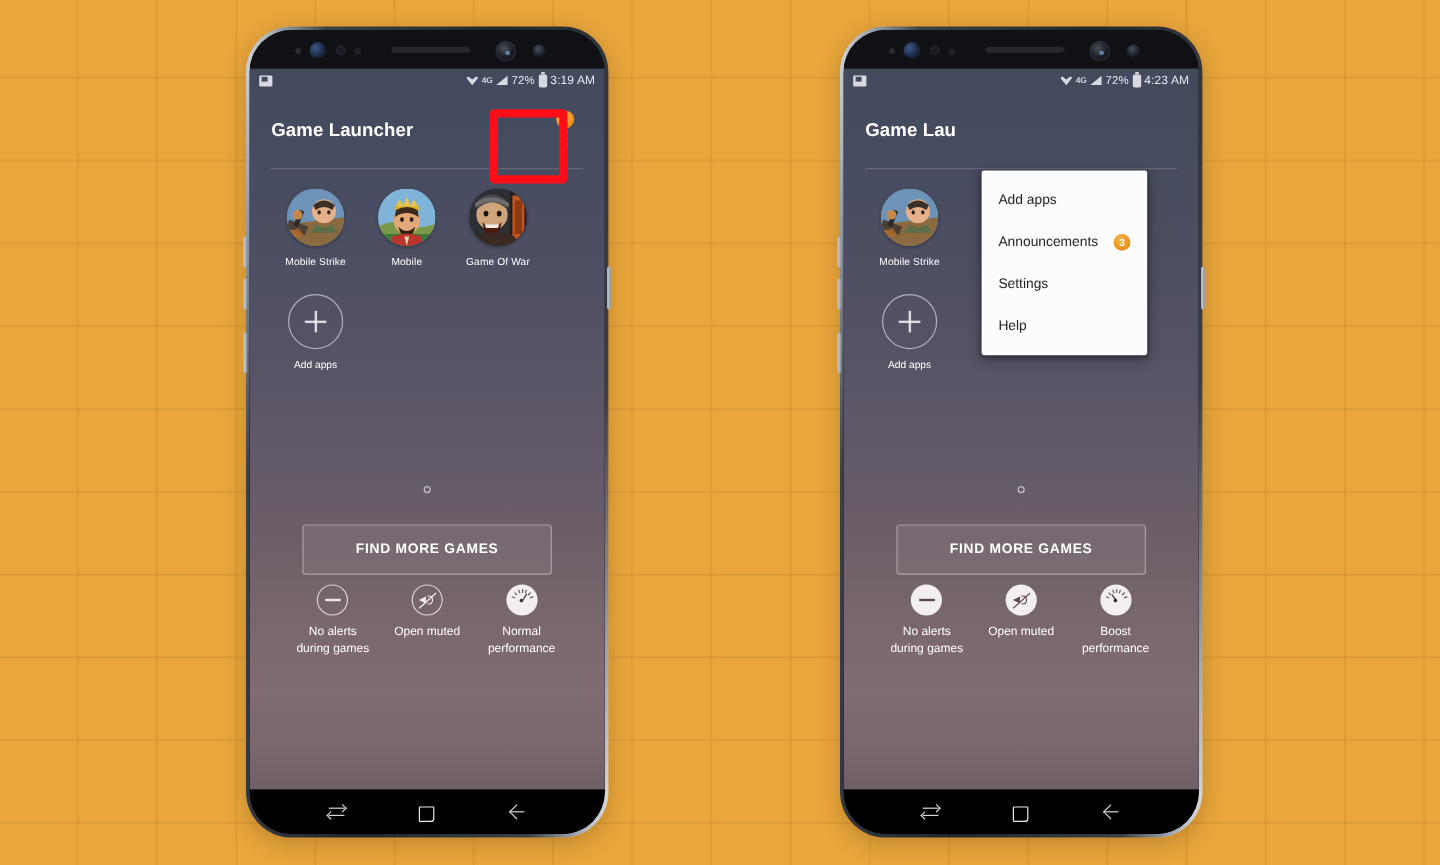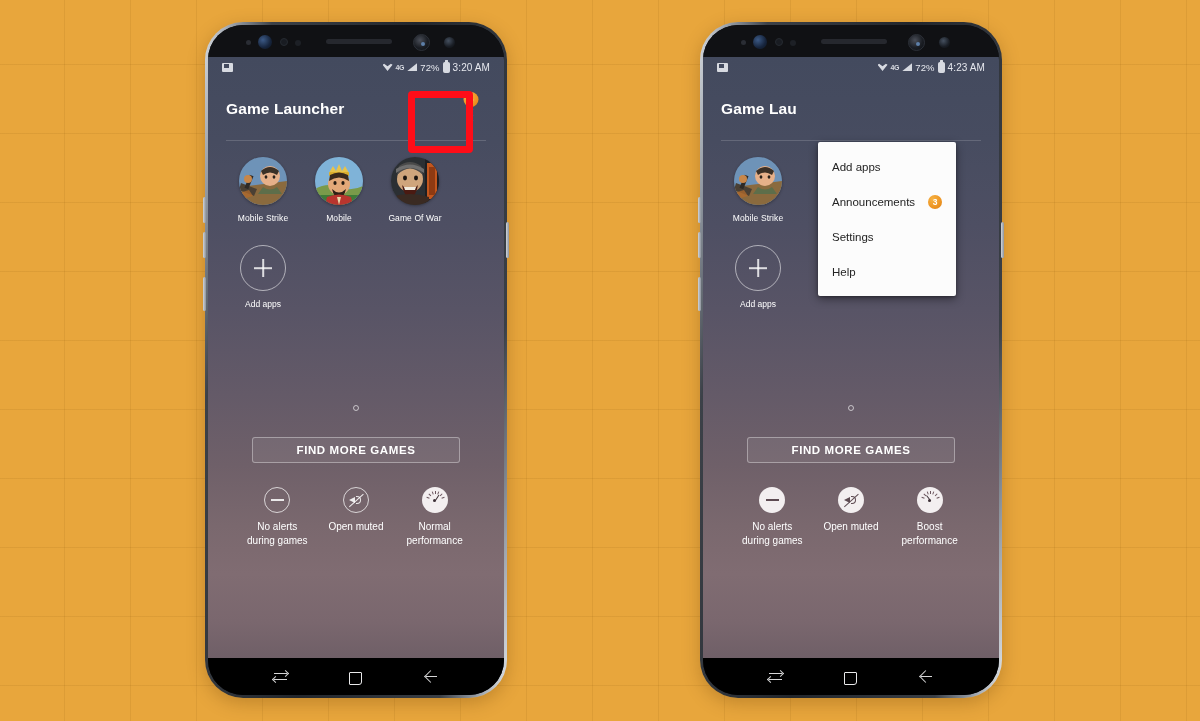--- a/index.html
+++ b/index.html
@@ -94,21 +94,21 @@
       #7a676e 94%,
       #6f5f67 100%);
     overflow: hidden;
   }
 
   
   .status-bar {
     height: 20px;
     display: flex;
     align-items: center;
-    padding: 0 14px;
+    padding: 0 8px;
     color: #e6e8ee;
     font-size: 9.5px;
     letter-spacing: .1px;
   }
   .sb-left { display: flex; align-items: center; gap: 3px; }
   .sb-app-icon {
     width: 11px; height: 9px; background: #d7dae1; border-radius: 1px;
     position: relative;
   }
   .sb-app-icon::after {
@@ -251,21 +251,21 @@
   }
   .page-dot {
     width: 6px; height: 6px; border-radius: 50%;
     border: 1.3px solid rgba(255,255,255,0.62);
   }
 
   
   .find-btn {
     position: absolute;
     left: 44px; right: 44px; top: 380px;
-    height: 26px;
+    height: 42px;
     border: 1px solid rgba(255,255,255,0.36);
     border-radius: 3px;
     background: rgba(255,255,255,0.07);
     color: #ffffff;
     font-size: 11.5px;
     font-weight: bold;
     letter-spacing: .6px;
     display: flex; align-items: center; justify-content: center;
   }
 
@@ -443,21 +443,21 @@
       <div class="status-bar">
         <div class="sb-left">
           <span class="sb-app-icon"></span>
         </div>
         <div class="sb-right">
           <span class="ico-wifi"></span>
           <span class="ico-4g">4G</span>
           <span class="ico-sig"></span>
           <span class="sb-pct">72%</span>
           <span class="ico-batt"></span>
-          <span class="sb-time">3:20 AM</span>
+          <span class="sb-time">3:19 AM</span>
         </div>
       </div>
 
       <div class="app-header">
         <div class="app-title">Game Launcher</div>
         <div class="menu-btn">
           <span class="badge">3</span>
           <span class="dot" style="margin-top:12px"></span>
           <span class="dot"></span>
           <span class="dot"></span>

